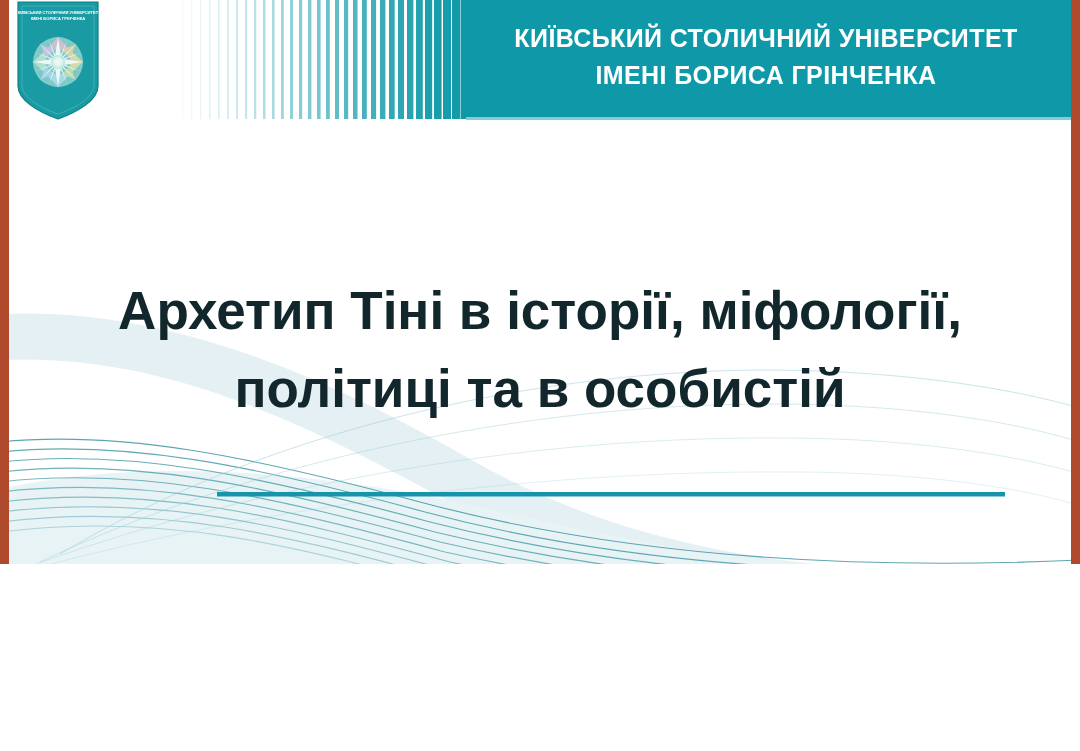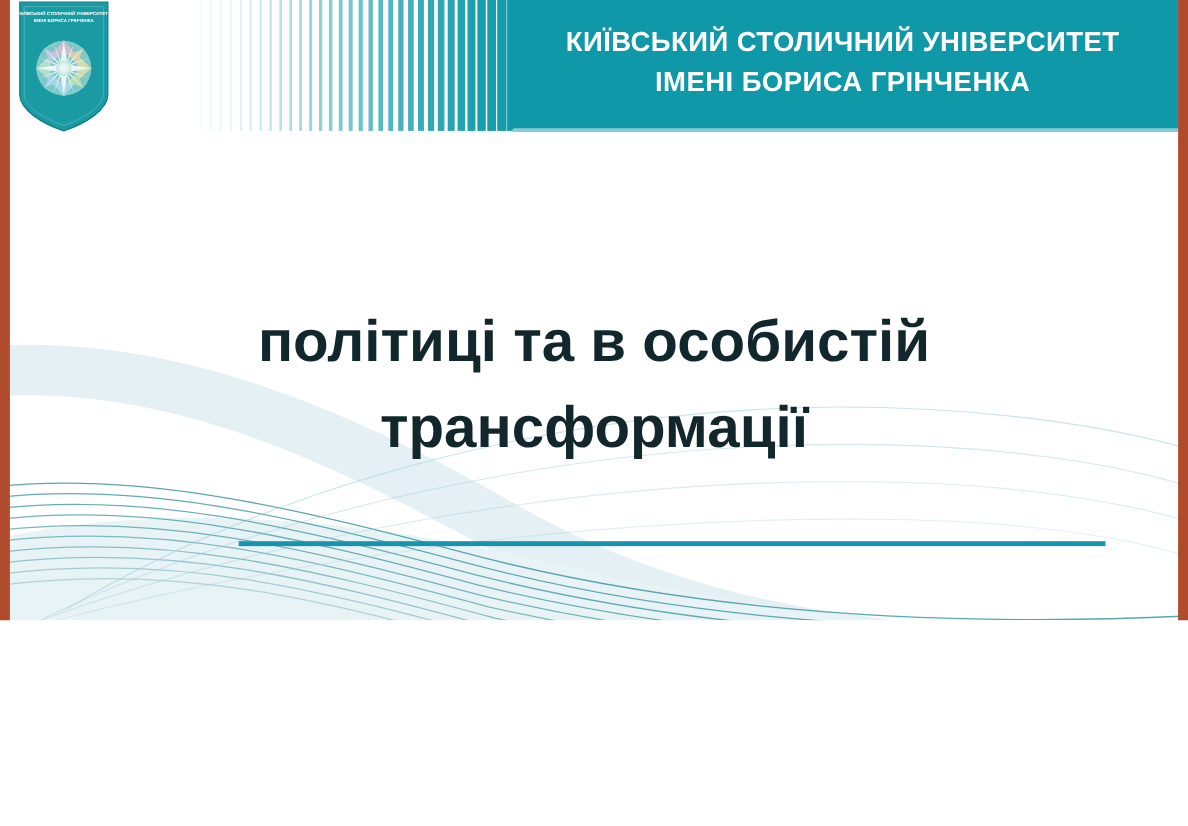--- a/index.html
+++ b/index.html
@@ -269,21 +269,21 @@
             <path d="M -22 -9 L -5 -2 L 0 0 L -6 -4 Z"></path>
             <path d="M -9 -22 L -2 -5 L 0 0 L -4 -6 Z"></path>
           </g>
           <circle r="7" fill="url(#coreGlow)"></circle>
         </g>
       </g>
     </svg>
   </div>
 
   <div id="title">
+    <div>Архетип Тіні в історії, міфології,</div>
     <div>політиці та в особистій</div>
-    <div>трансформації</div>
   </div>
 
 
   <div class="edge-border left"></div>
   <div class="edge-border right"></div>
 
 </div>
 
 </body></html>

